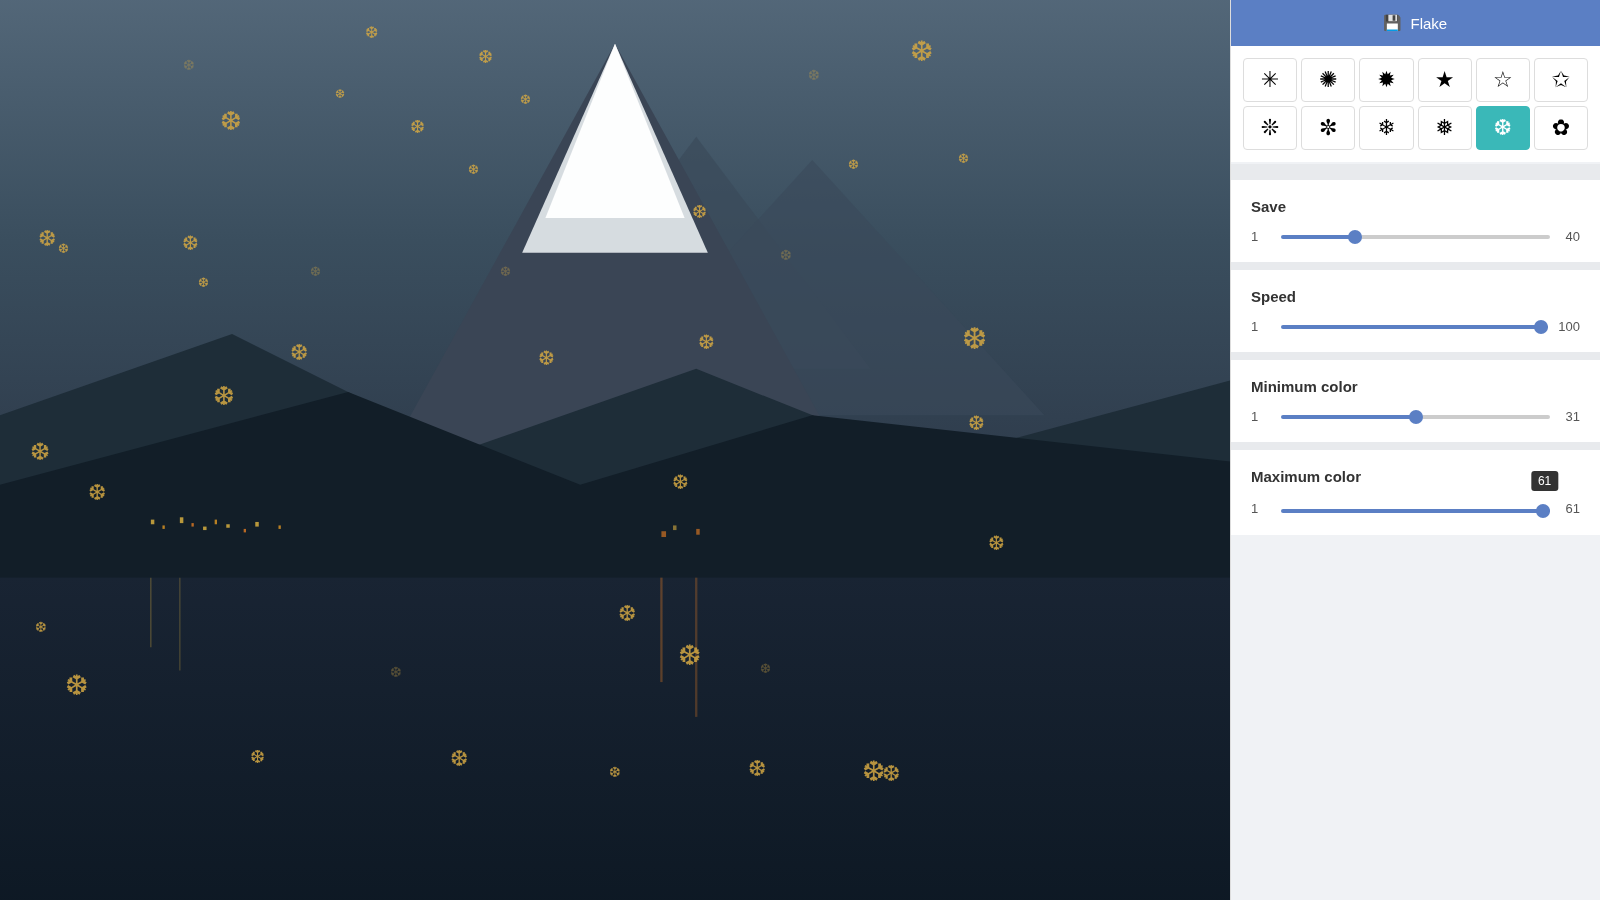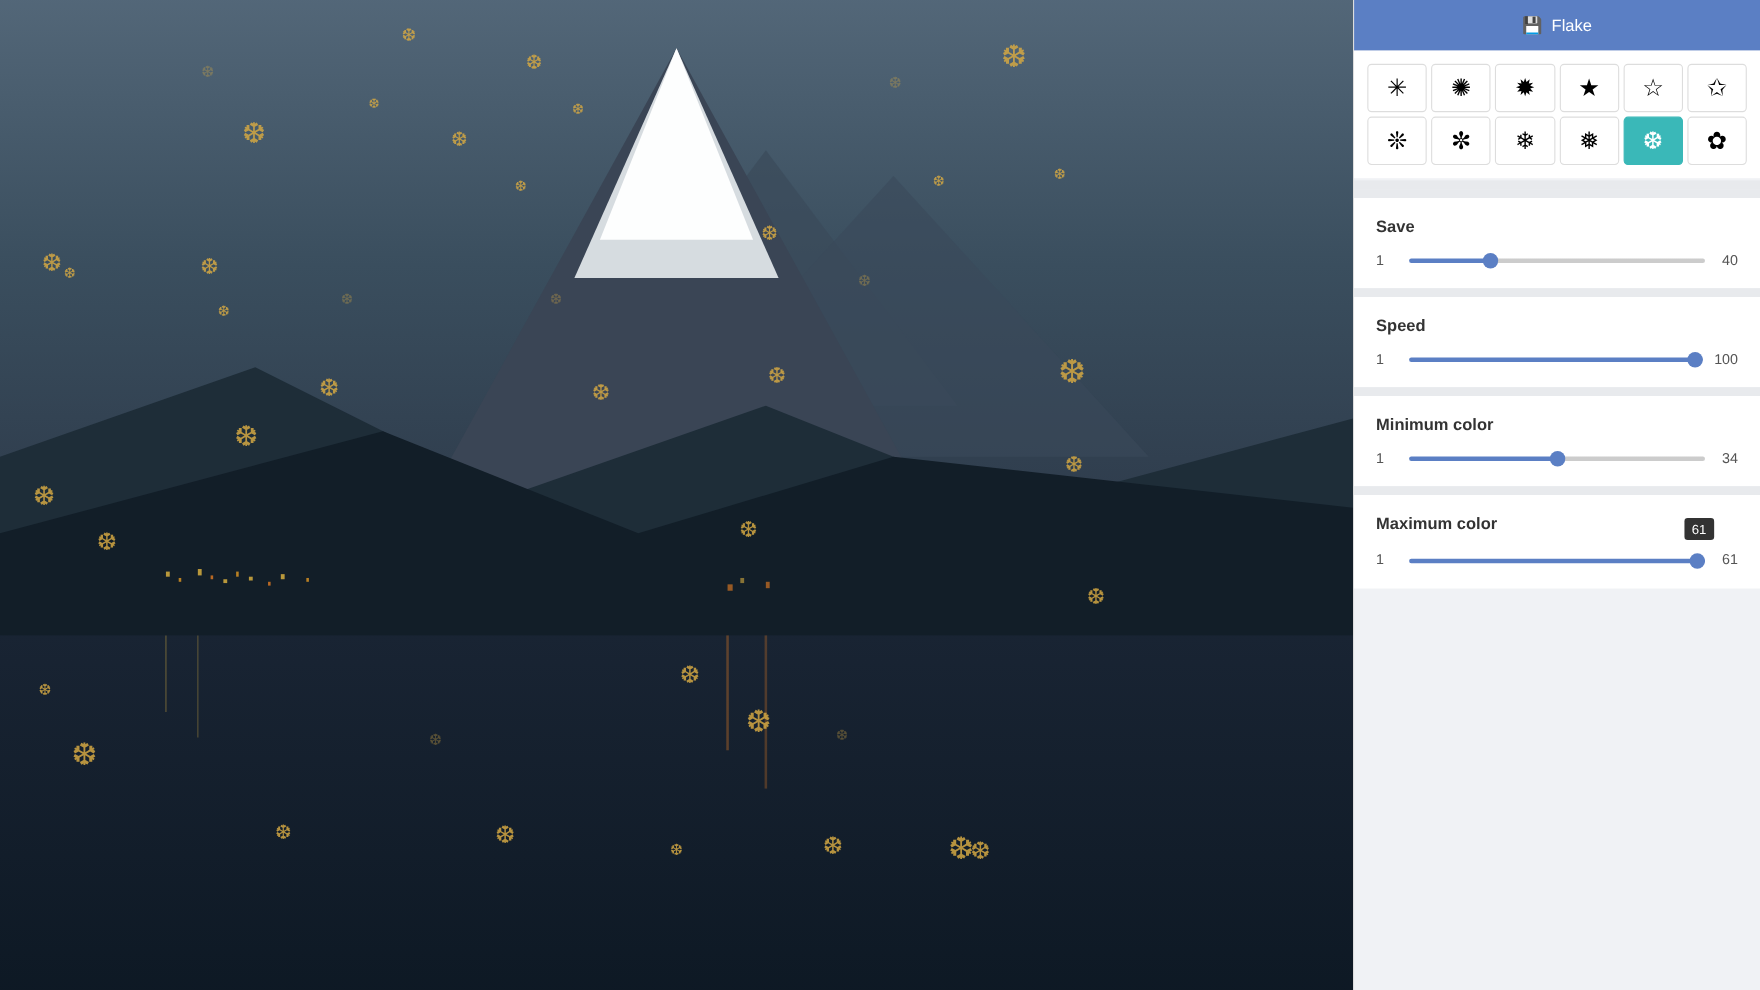--- a/index.html
+++ b/index.html
@@ -317,21 +317,21 @@
     </div>
   </div>
 
   <div class="divider"></div>
 
   <div class="section">
     <div class="section-title">Minimum color</div>
     <div class="slider-row">
       <span class="slider-label-min">1</span>
       <input type="range" min="1" max="31" value="16" style="--val: 50.0%; background: linear-gradient(to right, rgb(91, 127, 196) 50%, rgb(204, 204, 204) 50%);">
-      <span class="slider-label-max">34</span>
+      <span class="slider-label-max">31</span>
     </div>
   </div>
 
   <div class="divider"></div>
 
   <div class="section">
     <div class="section-title">Maximum color</div>
     <div class="slider-row">
       <span class="slider-label-min">1</span>
       <div class="tooltip-wrapper">

